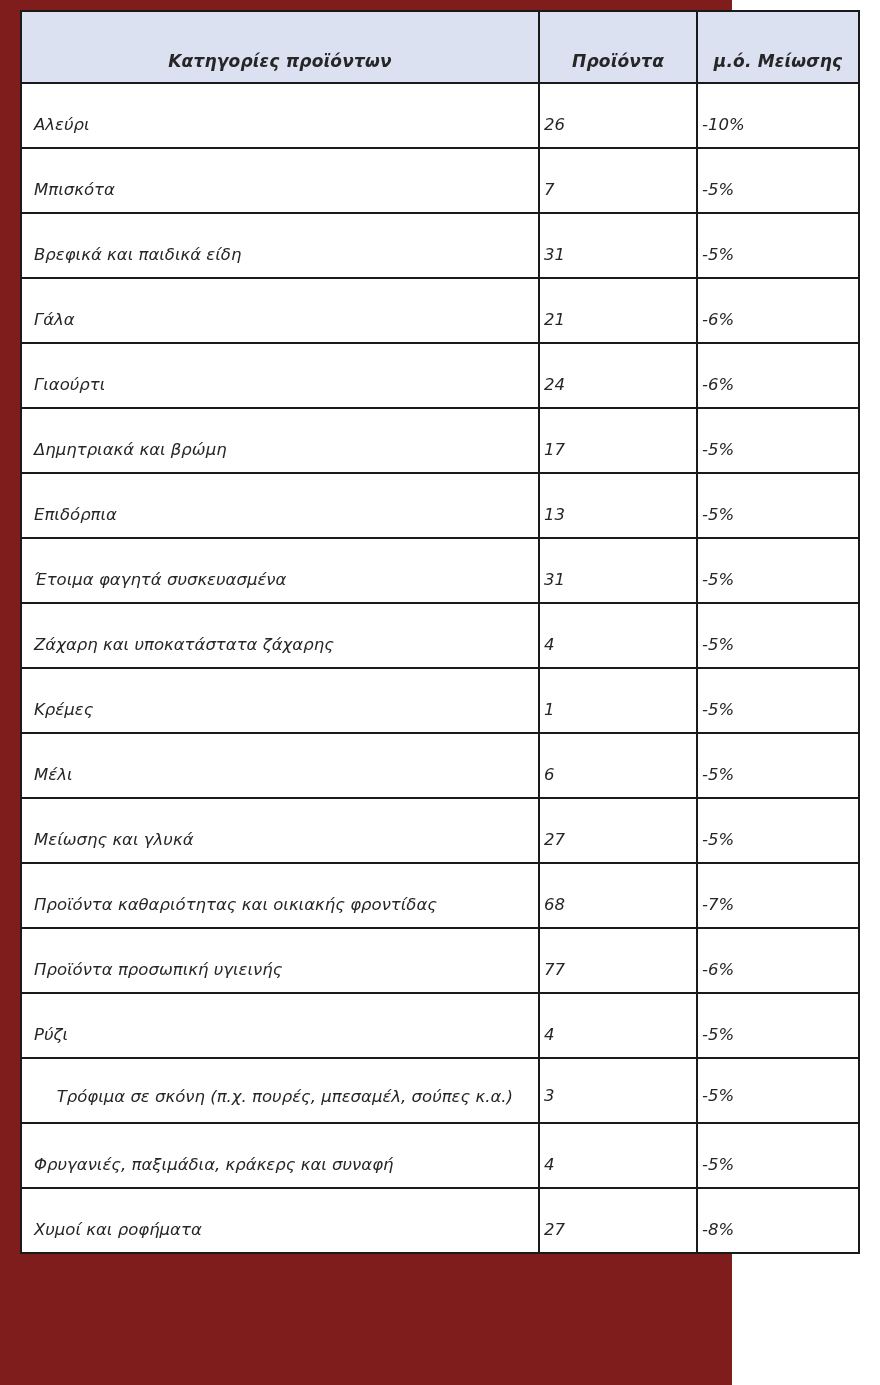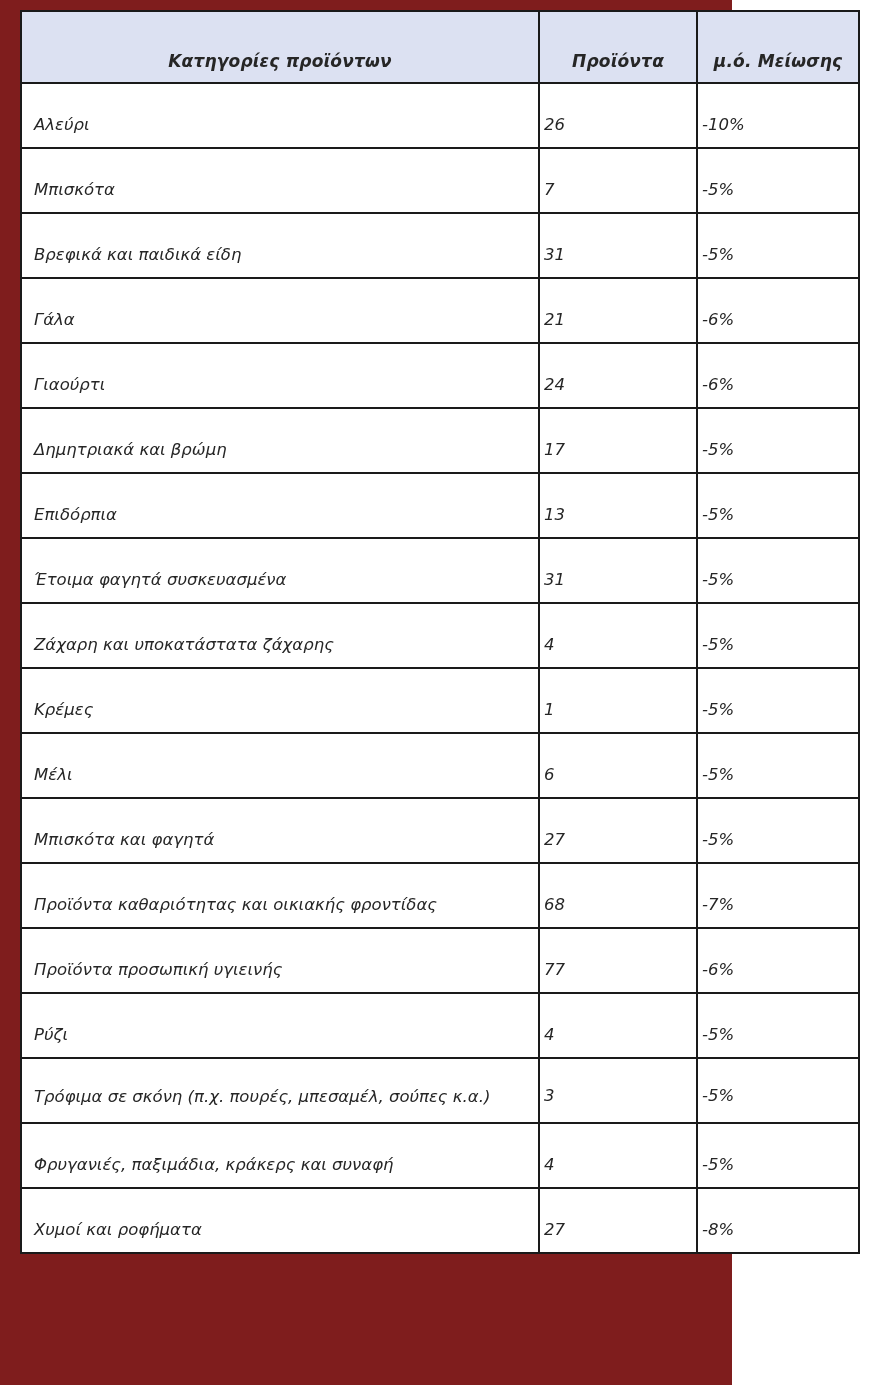--- a/index.html
+++ b/index.html
@@ -82,20 +82,21 @@
     text-align: left;
     padding-left: 4px;
     padding-right: 4px;
     margin-top: 45px;
   }
 
   
   tbody tr.row-tall { height: 98px; }
   tbody tr.row-tall td.cell-category {
     padding-bottom: 12px;
+    text-align: right;
   }
   tbody tr.row-tall td.cell-count,
   tbody tr.row-tall td.cell-change {
     vertical-align: top;
     padding-top: 24px;
   }
 </style>
 </head>
 <body>
 
@@ -164,21 +165,21 @@
             <td class="cell-category">Κρέμες</td>
             <td class="cell-count">1</td>
             <td class="cell-change">-5%</td>
           </tr>
           <tr>
             <td class="cell-category">Μέλι</td>
             <td class="cell-count">6</td>
             <td class="cell-change">-5%</td>
           </tr>
           <tr>
-            <td class="cell-category">Μπισκότα και φαγητά</td>
+            <td class="cell-category">Μείωσης και γλυκά</td>
             <td class="cell-count">27</td>
             <td class="cell-change">-5%</td>
           </tr>
           <tr>
             <td class="cell-category">Προϊόντα καθαριότητας και οικιακής φροντίδας</td>
             <td class="cell-count">68</td>
             <td class="cell-change">-7%</td>
           </tr>
           <tr>
             <td class="cell-category">Προϊόντα προσωπική υγιεινής</td>

